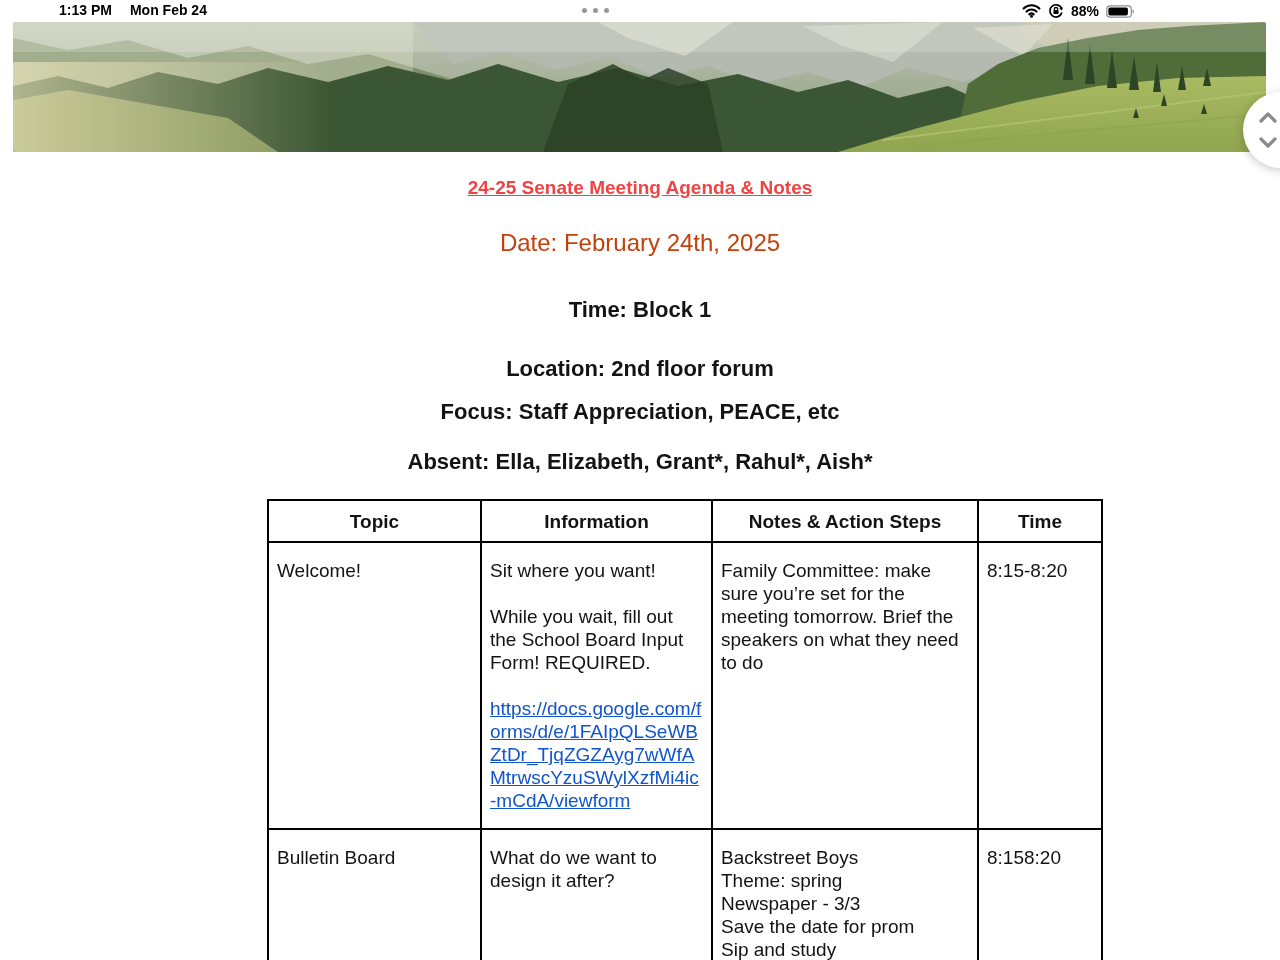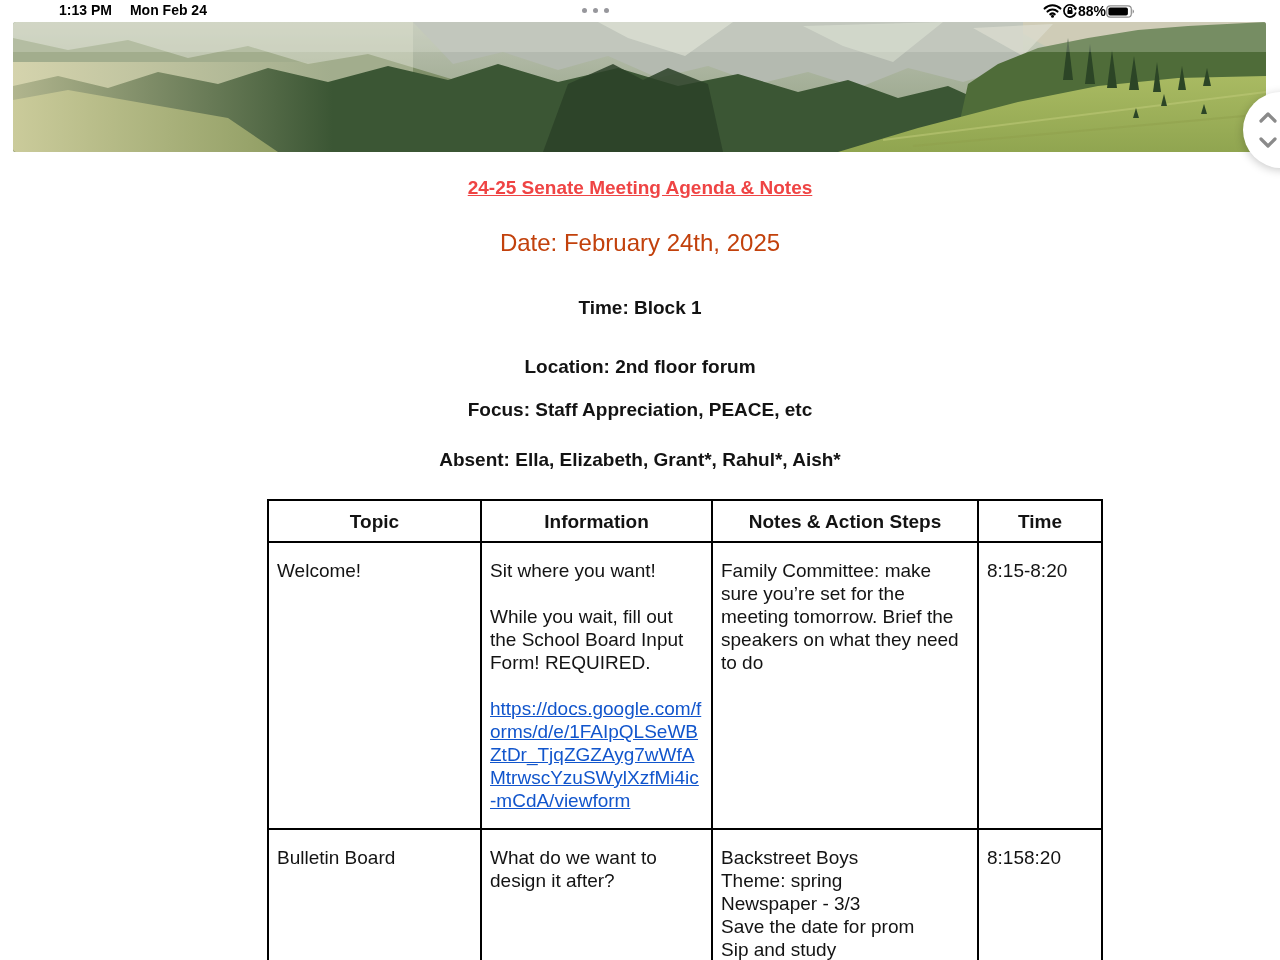--- a/index.html
+++ b/index.html
@@ -8,41 +8,41 @@
     background:#ffffff;font-family:"Liberation Sans",sans-serif;color:#111;
   }
   
   .statusbar{
     position:absolute;top:0;left:0;width:1100px;height:22px;background:#fff;
     font-size:14px;font-weight:700;color:#000;margin-left:45px;
   }
   .sb-left{position:absolute;left:14px;top:2px;display:flex;gap:18px;align-items:center;}
   .sb-dots{position:absolute;left:0;right:0;top:8px;display:flex;justify-content:center;gap:6px;}
   .sb-dots i{width:5px;height:5px;border-radius:50%;background:#97979c;display:block;}
-  .sb-right{position:absolute;right:10px;top:3px;display:flex;gap:0;align-items:center;text-align:center;}
+  .sb-right{position:absolute;right:10px;top:3px;display:flex;gap:7px;align-items:center;text-align:center;}
   .sb-right svg{display:block;}
   
   .hero{
     position:absolute;left:13px;top:22px;width:1253px;height:130px;
     border-radius:3px;overflow:hidden;background:#8fa383;
   }
   .hero svg{display:block;width:100%;height:100%;}
   
   .scrollwidget{
     position:absolute;left:1243px;top:92px;width:76px;height:76px;border-radius:50%;
     background:#fff;box-shadow:0 2px 10px rgba(0,0,0,.22);
   }
   .scrollwidget .chev{position:absolute;left:14px;width:22px;height:16px;cursor:pointer;}
   .chev-up{top:18px;}
   .chev-down{top:42px;}
   
   .doc-line{position:absolute;left:0;width:1280px;text-align:center;}
   .doc-title{top:177px;font-size:19px;font-weight:700;text-decoration:underline;color:#ef4444;}
   .doc-date{top:229px;font-size:24px;color:#c2410c;font-weight:400;}
-  .meta{font-size:19px;font-weight:700;color:#131313;}
+  .meta{font-size:22px;font-weight:700;color:#131313;}
   .meta-0{top:297px;} .meta-1{top:356px;} .meta-2{top:399px;} .meta-3{top:449px;}
   
   table.agenda{
     position:absolute;left:267px;top:499px;border-collapse:collapse;table-layout:fixed;
     font-size:19px;line-height:23px;color:#131313;
   }
   .agenda th,.agenda td{border:2px solid #000;}
   .agenda th{height:40px;font-size:19px;font-weight:700;text-align:center;vertical-align:middle;padding:0 14px;}
   .agenda td{vertical-align:top;text-align:left;padding:16px 8px;}
   tr.row-1 td{height:251px;}

